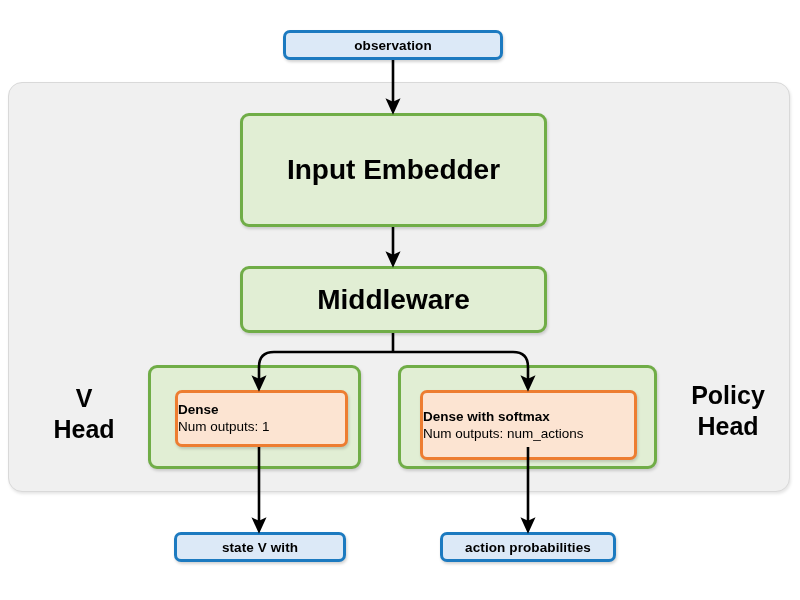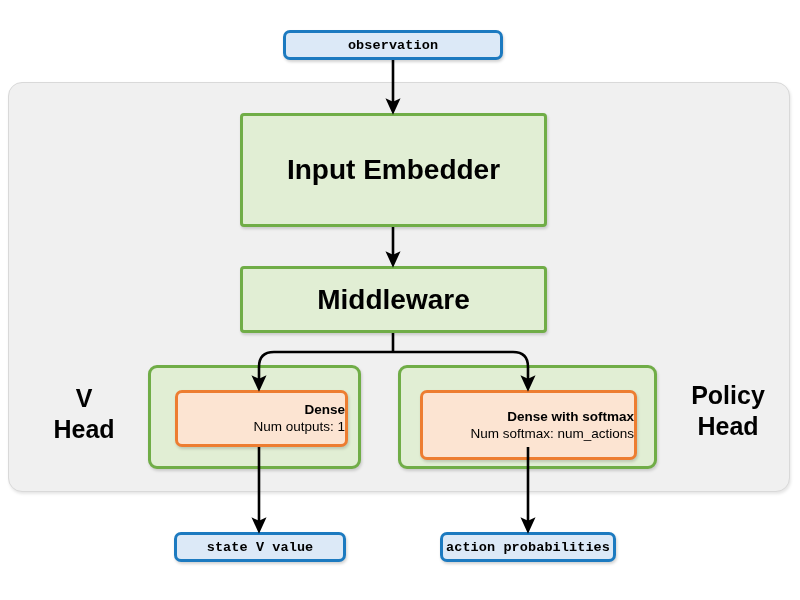--- a/index.html
+++ b/index.html
@@ -38,32 +38,31 @@
     border-radius: 7px;
     box-sizing: border-box;
     display: flex;
     align-items: center;
     justify-content: center;
     color: #000000;
     font-weight: bold;
     font-size: 13.5px;
     letter-spacing: 0.1px;
     box-shadow: 1px 2px 3px rgba(0,0,0,0.18);
-    font-family: Liberation Mono, monospace;
   }
   #observation-box { left: 283px; top: 30px;  width: 220px; height: 30px; }
   #state-v-box     { left: 174px; top: 532px; width: 172px; height: 30px; }
   #action-prob-box { left: 440px; top: 532px; width: 176px; height: 30px; text-align: center; }
 
   
   .green-box {
     position: absolute;
     background: #e1eed4;
     border: 3px solid #70ad47;
-    border-radius: 4px;
+    border-radius: 9px;
     box-sizing: border-box;
     display: flex;
     align-items: center;
     justify-content: center;
     color: #000000;
     font-weight: bold;
     box-shadow: 1px 2px 3px rgba(0,0,0,0.16);
   }
   #input-embedder-box { left: 240px; top: 113px; width: 307px; height: 114px; font-size: 28px; }
   #middleware-box     { left: 240px; top: 266px; width: 307px; height: 67px;  font-size: 28px; }
@@ -82,29 +81,29 @@
 
   
   .orange-box {
     position: absolute;
     background: #fce4d2;
     border: 3px solid #ed7d31;
     border-radius: 7px;
     box-sizing: border-box;
     display: flex;
     flex-direction: column;
-    align-items: flex-end;
+    align-items: flex-start;
     justify-content: center;
     color: #000000;
     box-shadow: 1px 2px 3px rgba(0,0,0,0.16);
   }
   #dense-box        { left: 175px; top: 390px; width: 173px; height: 57px; }
   #dense-softmax-box{ left: 420px; top: 390px; width: 217px; height: 70px; }
   .orange-title { font-weight: bold; font-size: 13.5px; line-height: 17px; }
-  .orange-sub   { font-weight: normal; font-size: 13.5px; line-height: 18px; padding-left: 16px; }
+  .orange-sub   { font-weight: normal; font-size: 13.5px; line-height: 18px; }
 
   
   .head-label {
     position: absolute;
     color: #000000;
     font-weight: bold;
     font-size: 25px;
     line-height: 31px;
     text-align: center;
     white-space: pre-line;
@@ -143,27 +142,27 @@
   <div class="orange-box" id="dense-box">
     <span class="orange-title">Dense</span>
     <span class="orange-sub">Num outputs: 1</span>
   </div>
   <div class="head-label" id="v-head-label">V
 Head</div>
 
   <div class="head-box" id="policy-head-box"></div>
   <div class="orange-box" id="dense-softmax-box">
     <span class="orange-title">Dense with softmax</span>
-    <span class="orange-sub">Num softmax: num_actions</span>
+    <span class="orange-sub">Num outputs: num_actions</span>
   </div>
   <div class="head-label" id="policy-head-label">Policy
 Head</div>
 
   <div class="io-box" id="state-v-box">
-    <span>state V value</span>
+    <span>state V with</span>
   </div>
 
   <div class="io-box" id="action-prob-box">
     <span>action probabilities</span>
   </div>
 
   <svg id="connectors" viewBox="0 0 800 600" xmlns="http://www.w3.org/2000/svg">
     <defs>
       <marker id="arrowhead" markerWidth="7" markerHeight="7" refX="3.2" refY="3.3" orient="auto" markerUnits="strokeWidth">
         <path d="M0.2,0.4 L6.6,3.3 L0.2,6.2 L1.6,3.3 Z" fill="#000000"></path>

